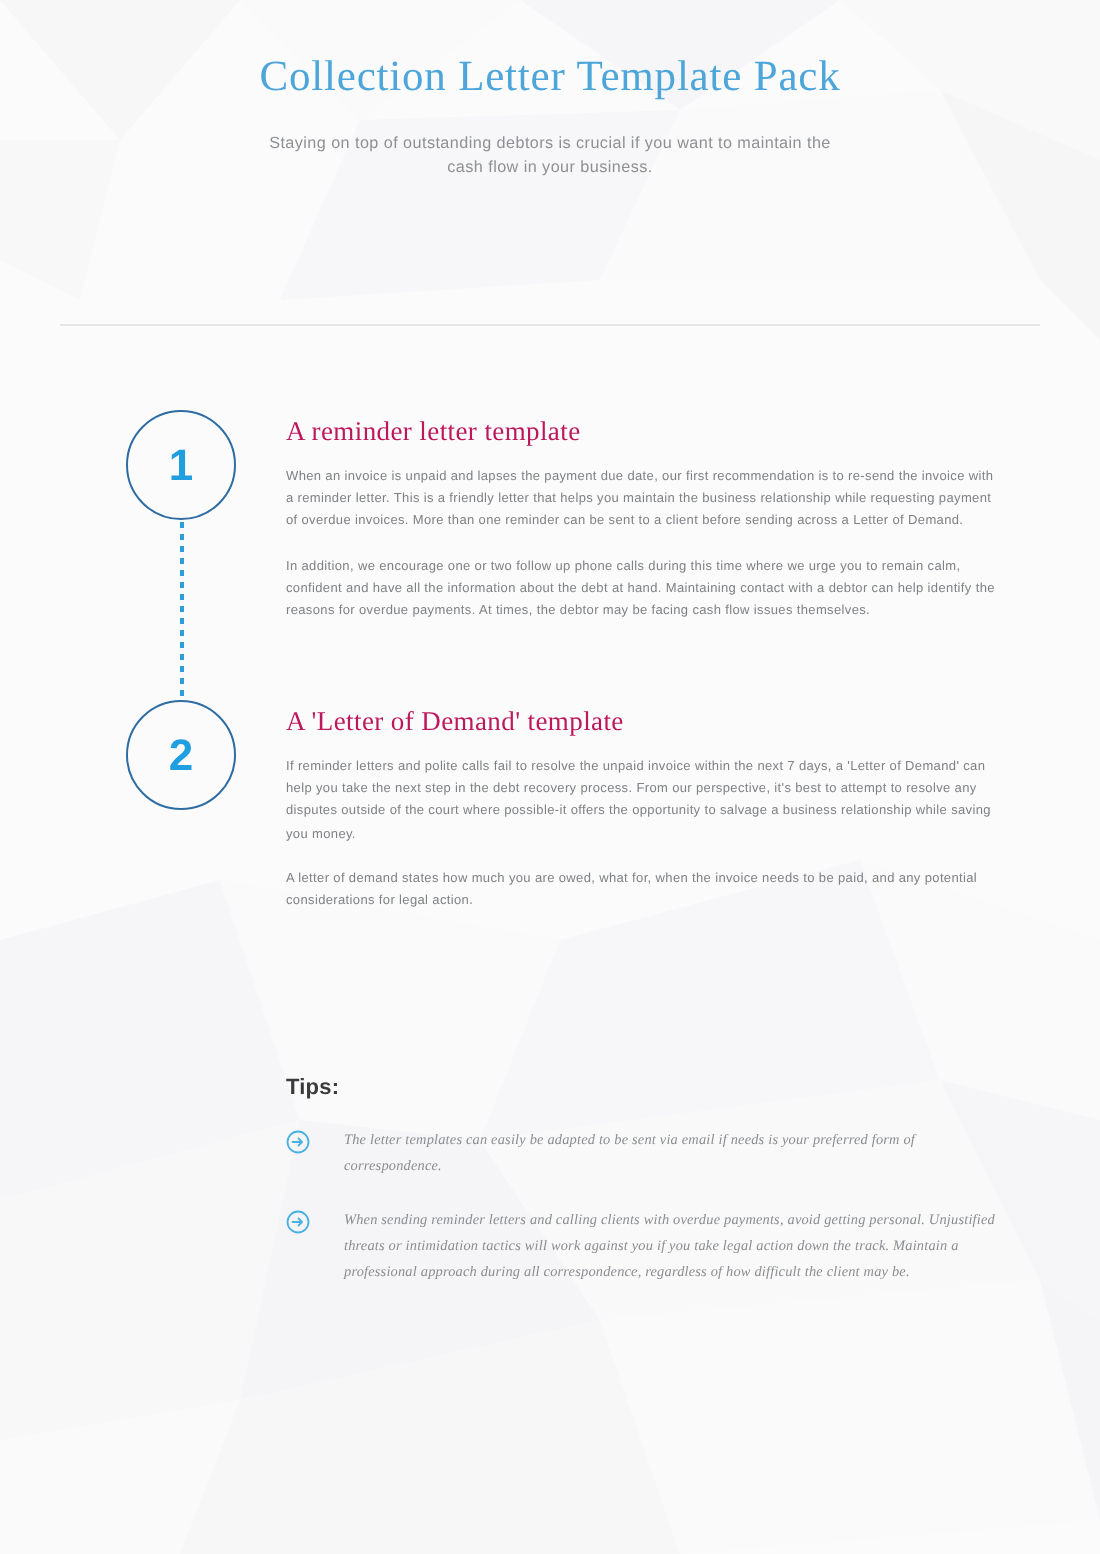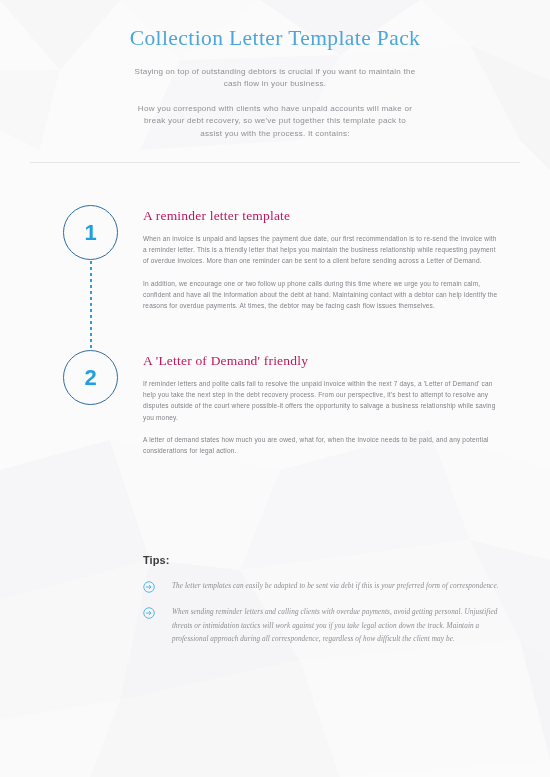--- a/index.html
+++ b/index.html
@@ -131,21 +131,20 @@
     text-align: left;
   }
   .step-para:last-child { margin-bottom: 0; }
 
   
   .tips {
     position: absolute;
     left: 143px;
     top: 538px;
     width: 360px;
-    margin-top: 16px;
   }
   .tips-title {
     font-size: 11px;
     font-weight: bold;
     color: #3b3b3d;
     margin: 0 0 14px 0;
     letter-spacing: 0.1px;
   }
   .tip-row {
     display: flex;
@@ -197,21 +196,20 @@
     <polygon points="300,660 520,640 550,760 340,777" fill="#fafafa"></polygon>
     <polygon points="520,640 550,660 550,760" fill="#f5f5f7"></polygon>
   </g>
 </svg>
 
 <div id="page">
 
   <div class="header">
     <h1 class="doc-title">Collection Letter Template Pack</h1>
     <p class="intro-para">Staying on top of outstanding debtors is crucial if you want to maintain the cash flow in your business.</p>
-    <p class="intro-para">How you correspond with clients who have unpaid accounts will make or break your debt recovery, so we've put together this template pack to assist you with the process. It contains:</p>
   </div>
 
   <div class="divider"></div>
 
   <div class="steps">
 
     <div class="circle" id="circle-1">
       <span>1</span>
     </div>
 
@@ -221,37 +219,37 @@
       <span>2</span>
     </div>
 
     <div class="step-body" id="body-1">
       <h2 class="step-title">A reminder letter template</h2>
       <p class="step-para">When an invoice is unpaid and lapses the payment due date, our first recommendation is to re-send the invoice with a reminder letter. This is a friendly letter that helps you maintain the business relationship while requesting payment of overdue invoices. More than one reminder can be sent to a client before sending across a Letter of Demand.</p>
       <p class="step-para">In addition, we encourage one or two follow up phone calls during this time where we urge you to remain calm, confident and have all the information about the debt at hand. Maintaining contact with a debtor can help identify the reasons for overdue payments. At times, the debtor may be facing cash flow issues themselves.</p>
     </div>
 
     <div class="step-body" id="body-2">
-      <h2 class="step-title">A 'Letter of Demand' friendly</h2>
+      <h2 class="step-title">A 'Letter of Demand' template</h2>
       <p class="step-para">If reminder letters and polite calls fail to resolve the unpaid invoice within the next 7 days, a 'Letter of Demand' can help you take the next step in the debt recovery process. From our perspective, it's best to attempt to resolve any disputes outside of the court where possible-it offers the opportunity to salvage a business relationship while saving you money.</p>
       <p class="step-para">A letter of demand states how much you are owed, what for, when the invoice needs to be paid, and any potential considerations for legal action.</p>
     </div>
 
   </div>
 
   <div class="tips">
     <div class="tips-title">Tips:</div>
 
     <div class="tip-row">
       <svg class="tip-icon" viewBox="0 0 24 24">
         <circle cx="12" cy="12" r="10.5" fill="none" stroke="#49b0e4" stroke-width="1.8"></circle>
         <path d="M6.5 12 H15.5" fill="none" stroke="#49b0e4" stroke-width="1.8" stroke-linecap="round"></path>
         <path d="M12.5 8.5 L16 12 L12.5 15.5" fill="none" stroke="#49b0e4" stroke-width="1.8" stroke-linecap="round" stroke-linejoin="round"></path>
       </svg>
-      <div class="tip-text">The letter templates can easily be adapted to be sent via debt if this is your preferred form of correspondence.</div>
+      <div class="tip-text">The letter templates can easily be adapted to be sent via email if needs is your preferred form of correspondence.</div>
     </div>
 
     <div class="tip-row">
       <svg class="tip-icon" viewBox="0 0 24 24">
         <circle cx="12" cy="12" r="10.5" fill="none" stroke="#49b0e4" stroke-width="1.8"></circle>
         <path d="M6.5 12 H15.5" fill="none" stroke="#49b0e4" stroke-width="1.8" stroke-linecap="round"></path>
         <path d="M12.5 8.5 L16 12 L12.5 15.5" fill="none" stroke="#49b0e4" stroke-width="1.8" stroke-linecap="round" stroke-linejoin="round"></path>
       </svg>
       <div class="tip-text">When sending reminder letters and calling clients with overdue payments, avoid getting personal. Unjustified threats or intimidation tactics will work against you if you take legal action down the track. Maintain a professional approach during all correspondence, regardless of how difficult the client may be.</div>
     </div>

